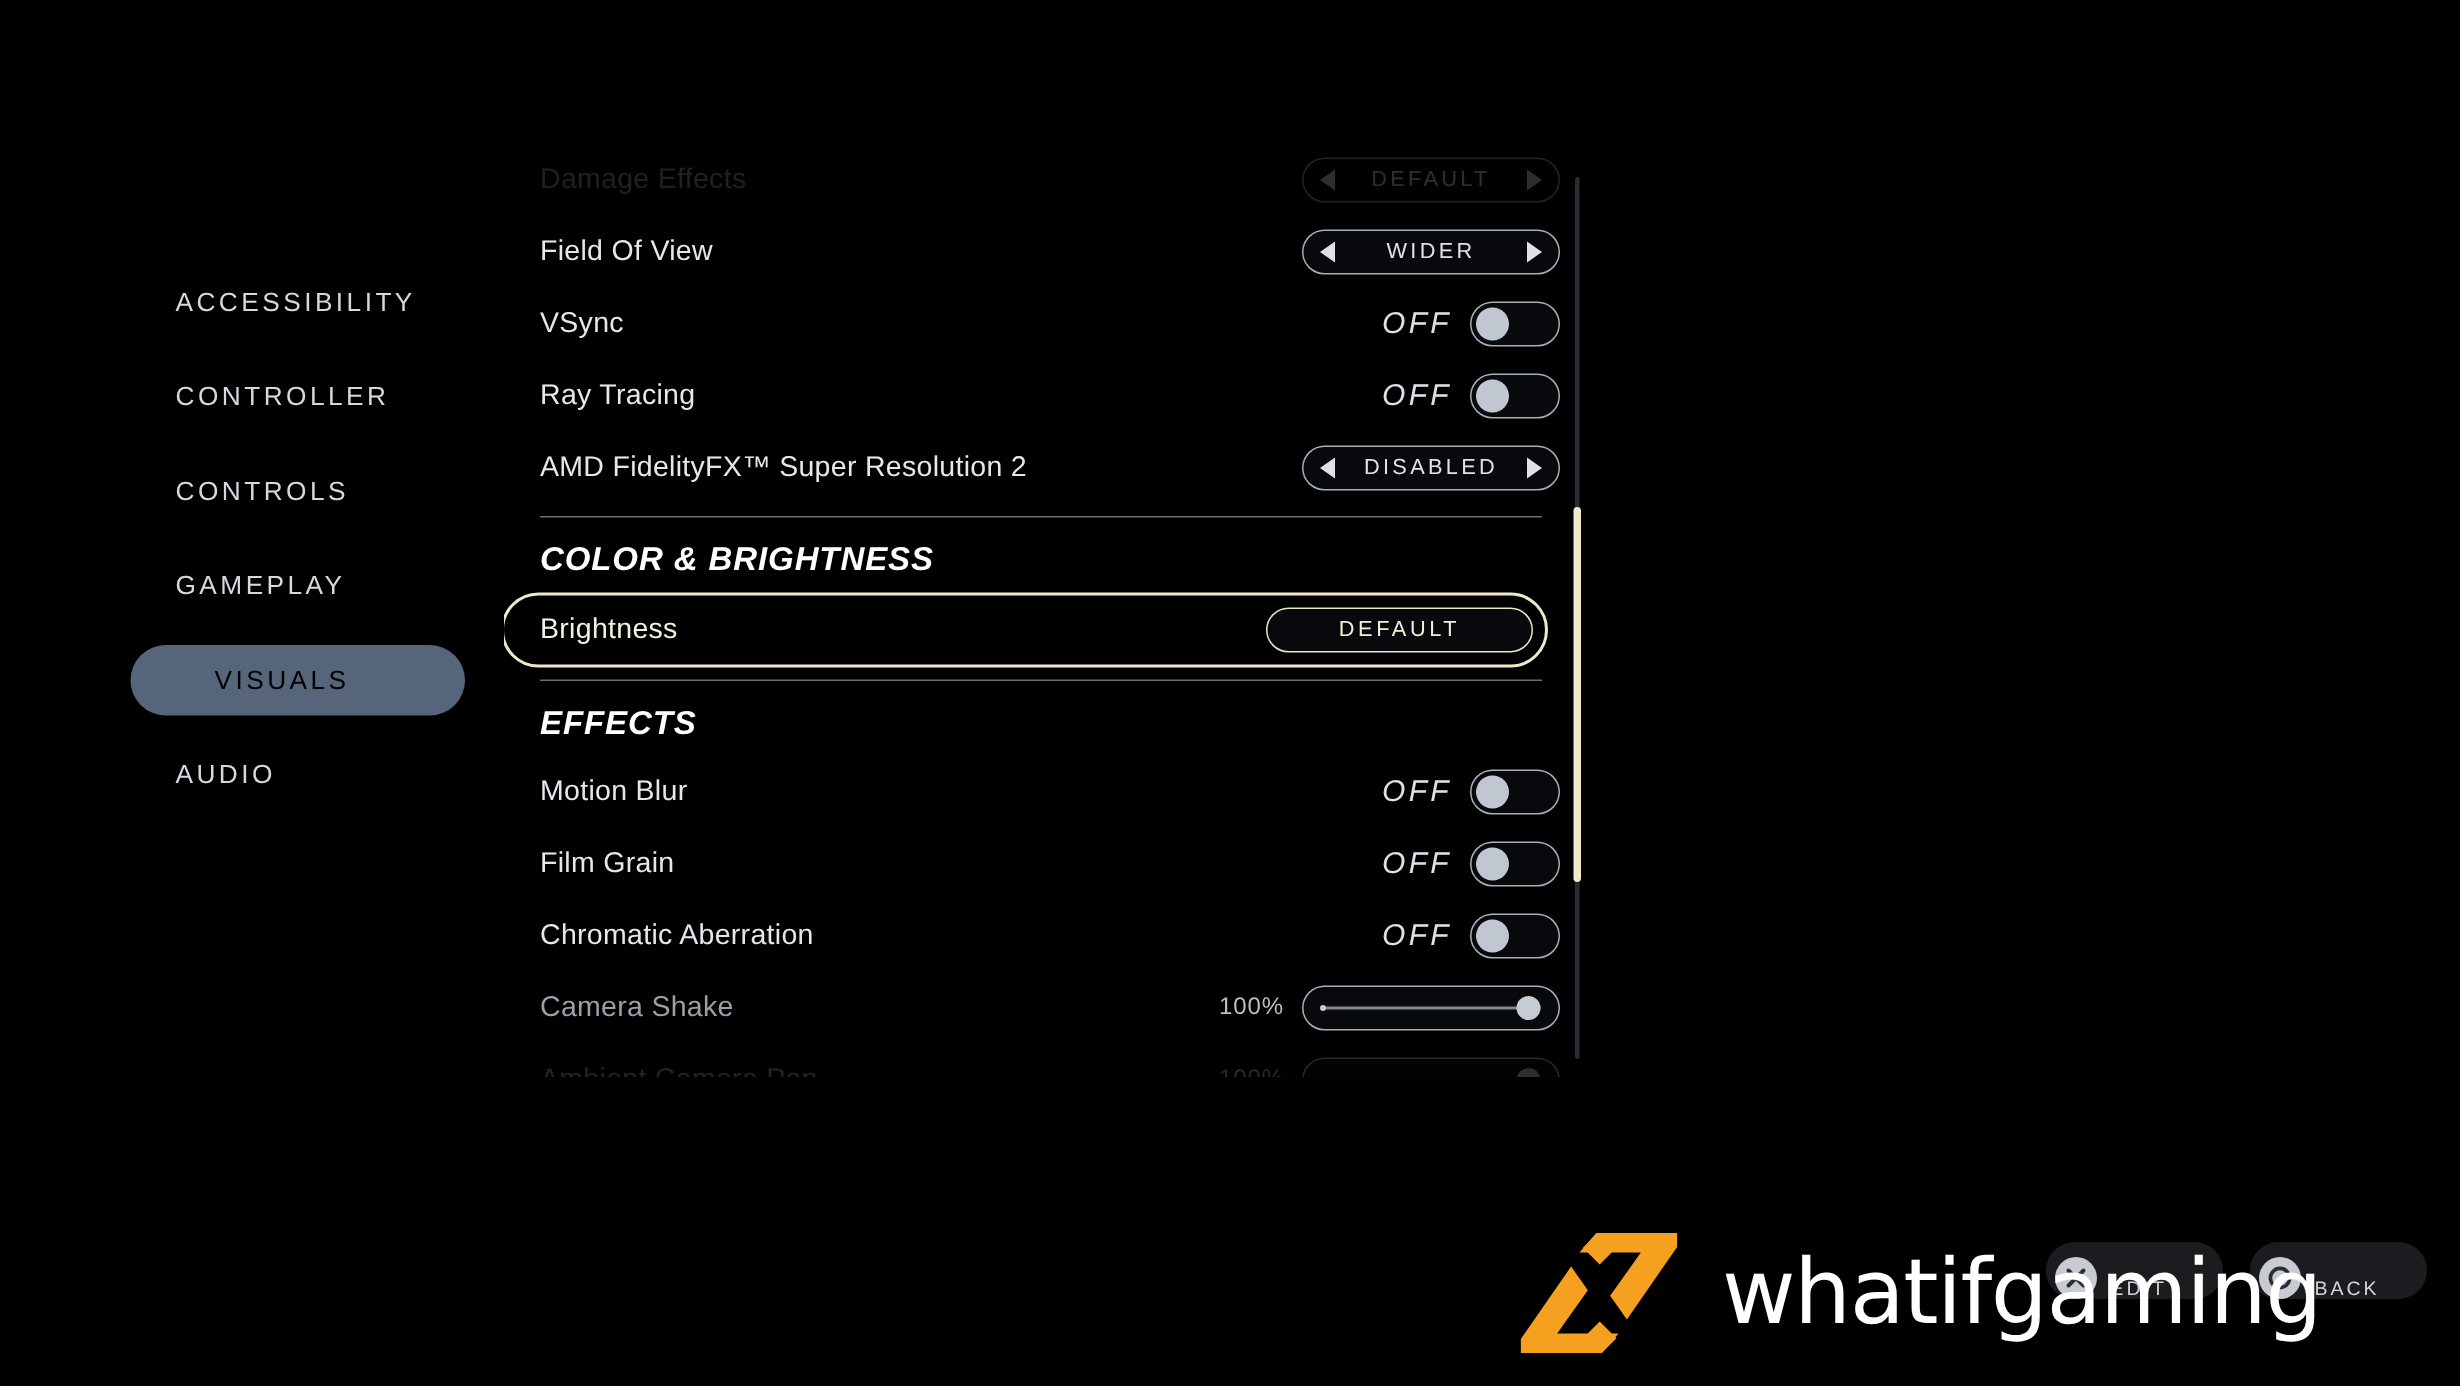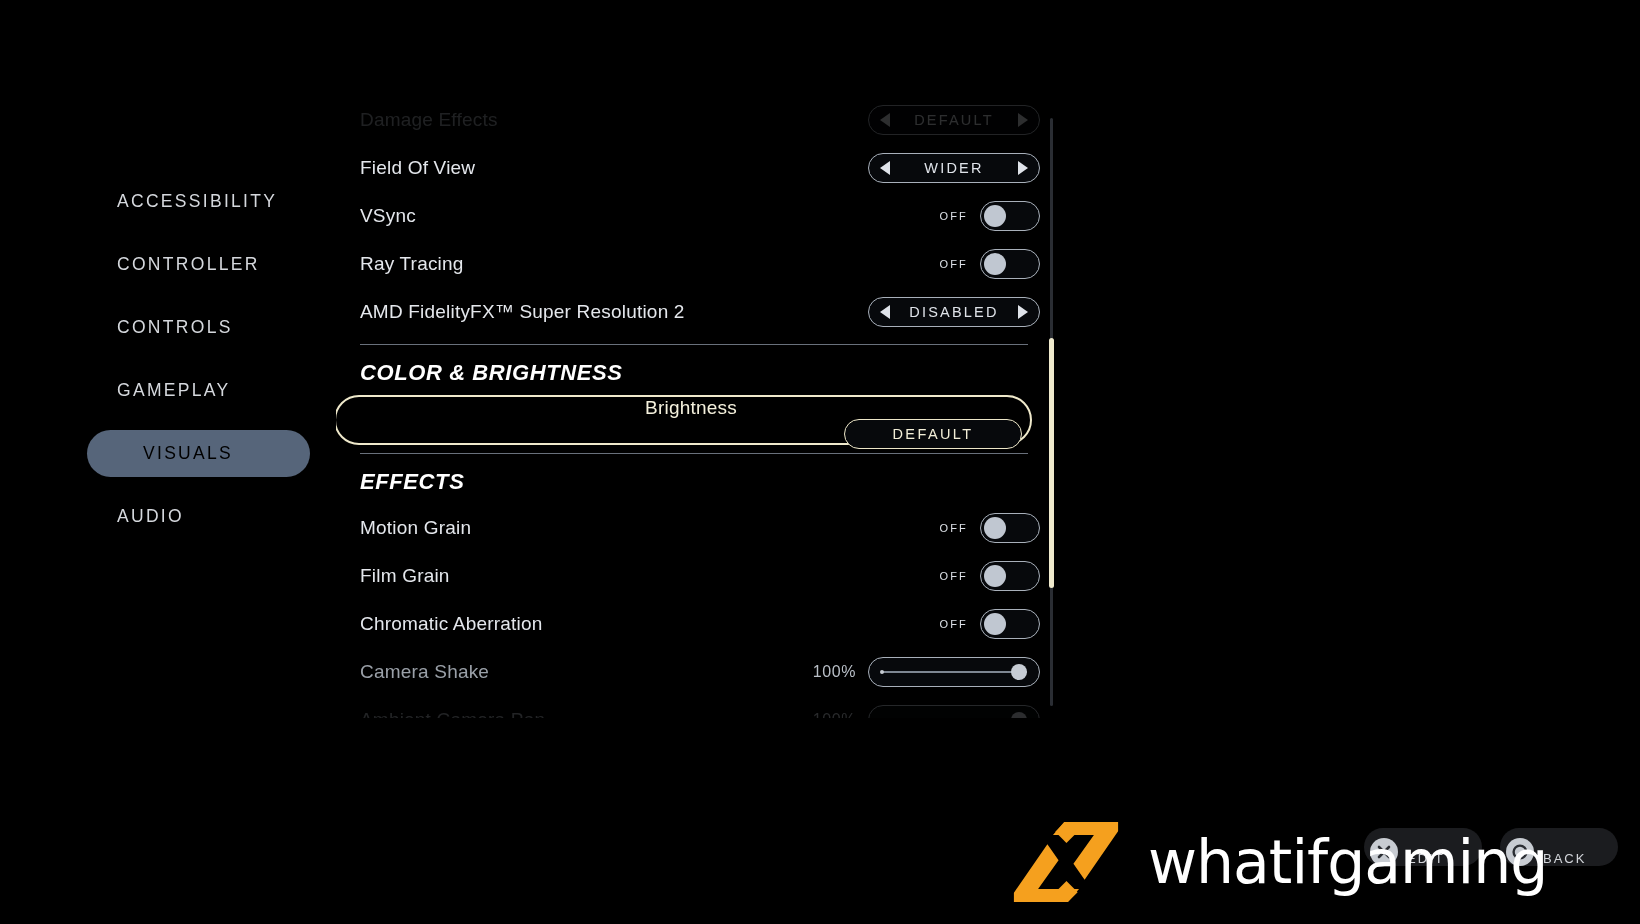--- a/index.html
+++ b/index.html
@@ -134,24 +134,25 @@
   }
   .arrow {
     width: 0; height: 0;
     display: inline-block;
   }
   .arrow.left  { border-top: 7px solid transparent; border-bottom: 7px solid transparent; border-right: 10px solid #dfe3e9; }
   .arrow.right { border-top: 7px solid transparent; border-bottom: 7px solid transparent; border-left: 10px solid #dfe3e9; }
 
   
   .toggle-state {
-    font-size: 11px;
+    font-size: 20px;
     letter-spacing: 2.2px;
     color: #dde1e7;
     font-weight: 500;
+    font-style: italic;
   }
   .toggle {
     width: 60px;
     height: 30px;
     border-radius: 16px;
     border: 1px solid #a8b0ba;
     background: #07090c;
     position: relative;
   }
   .toggle .knob {
@@ -226,21 +227,20 @@
     font-weight: 500;
   }
 
   
   .row.selected {
     border: 2px solid #efe9cb;
     border-radius: 26px;
     height: 50px;
     margin-left: -2px;
     width: 698px;
-    flex-direction: column;
   }
   .row.selected .row-label { color: #f5f1dd; }
 
   
   #scroll-track {
     position: absolute;
     left: 1050px;
     top: 118px;
     width: 3px;
     height: 588px;
@@ -415,21 +415,21 @@
           <span>DEFAULT</span>
         </div>
       </div>
     </div>
 
     <div class="divider"></div>
 
     <h2 class="section-head">EFFECTS</h2>
 
     <div class="row">
-      <span class="row-label">Motion Grain</span>
+      <span class="row-label">Motion Blur</span>
       <div class="row-control">
         <span class="toggle-state">OFF</span>
         <div class="toggle">
           <div class="knob"></div>
         </div>
       </div>
     </div>
 
     <div class="row">
       <span class="row-label">Film Grain</span>

